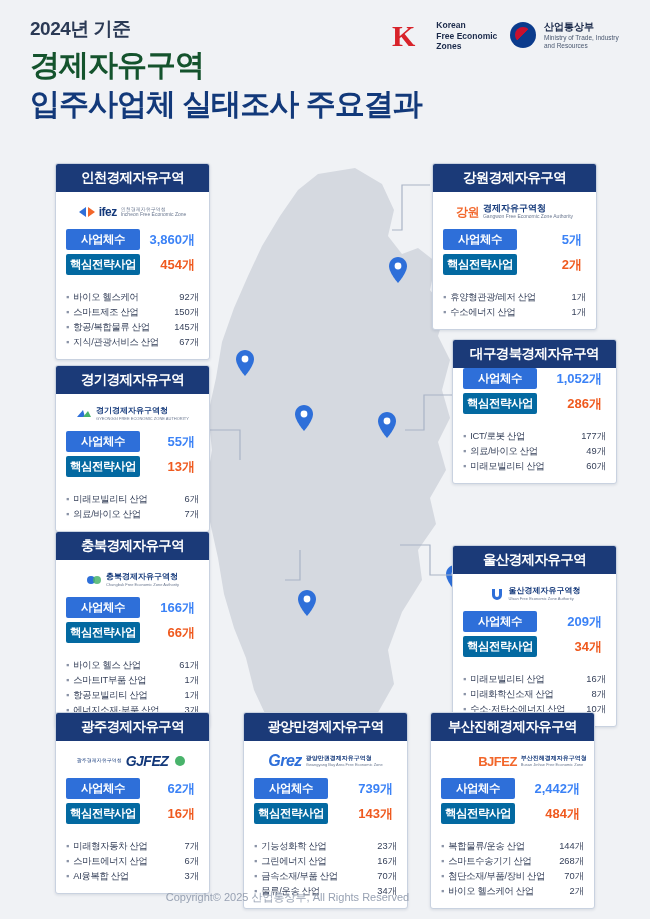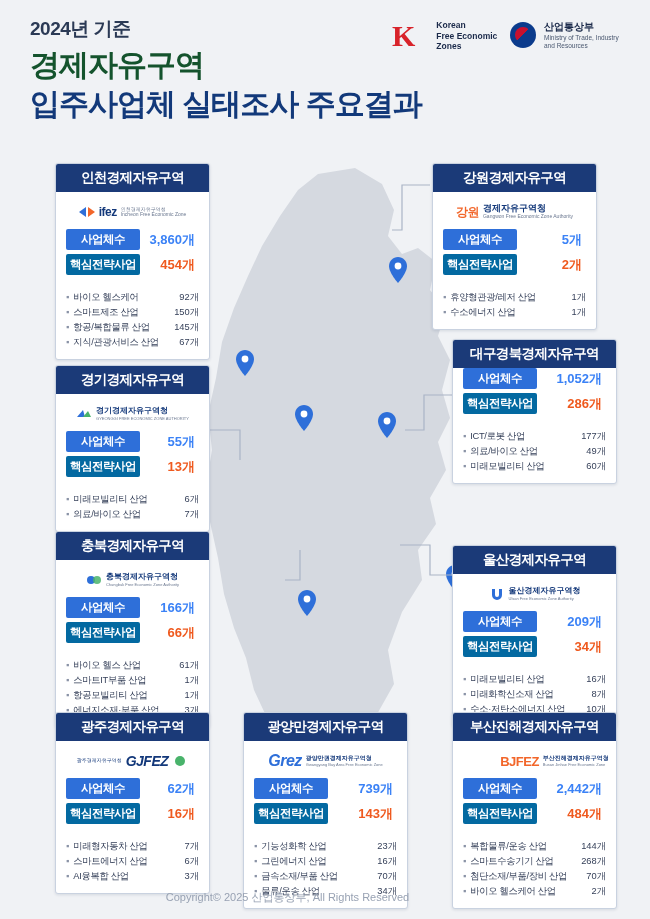--- a/index.html
+++ b/index.html
@@ -462,21 +462,21 @@
         <span class="ct">70개</span>
       </div>
     <div class="item">
         <span class="bullet">▪</span>
         <span class="nm">물류/운송 산업</span>
         <span class="ct">34개</span>
       </div>
   </div>
 </div>
 
-<div class="card" style="left:452px;top:712px;width:163px;">
+<div class="card" style="left:430px;top:712px;width:163px;">
   <div class="card-title">부산진해경제자유구역</div>
   <div class="card-logo">
     <span class="logo-text" style="font-size:13px;color:#f2662a;margin-left:40px;">BJFEZ</span>
     <span class="logo-sub">
       <span style="font-size:6px;color:#13387a;font-weight:bold;">부산진해경제자유구역청</span><br>
       <span style="font-size:4px;">Busan Jinhae Free Economic Zone</span>
     </span>
   </div>
   <div class="rows">
     <div class="row blue">

